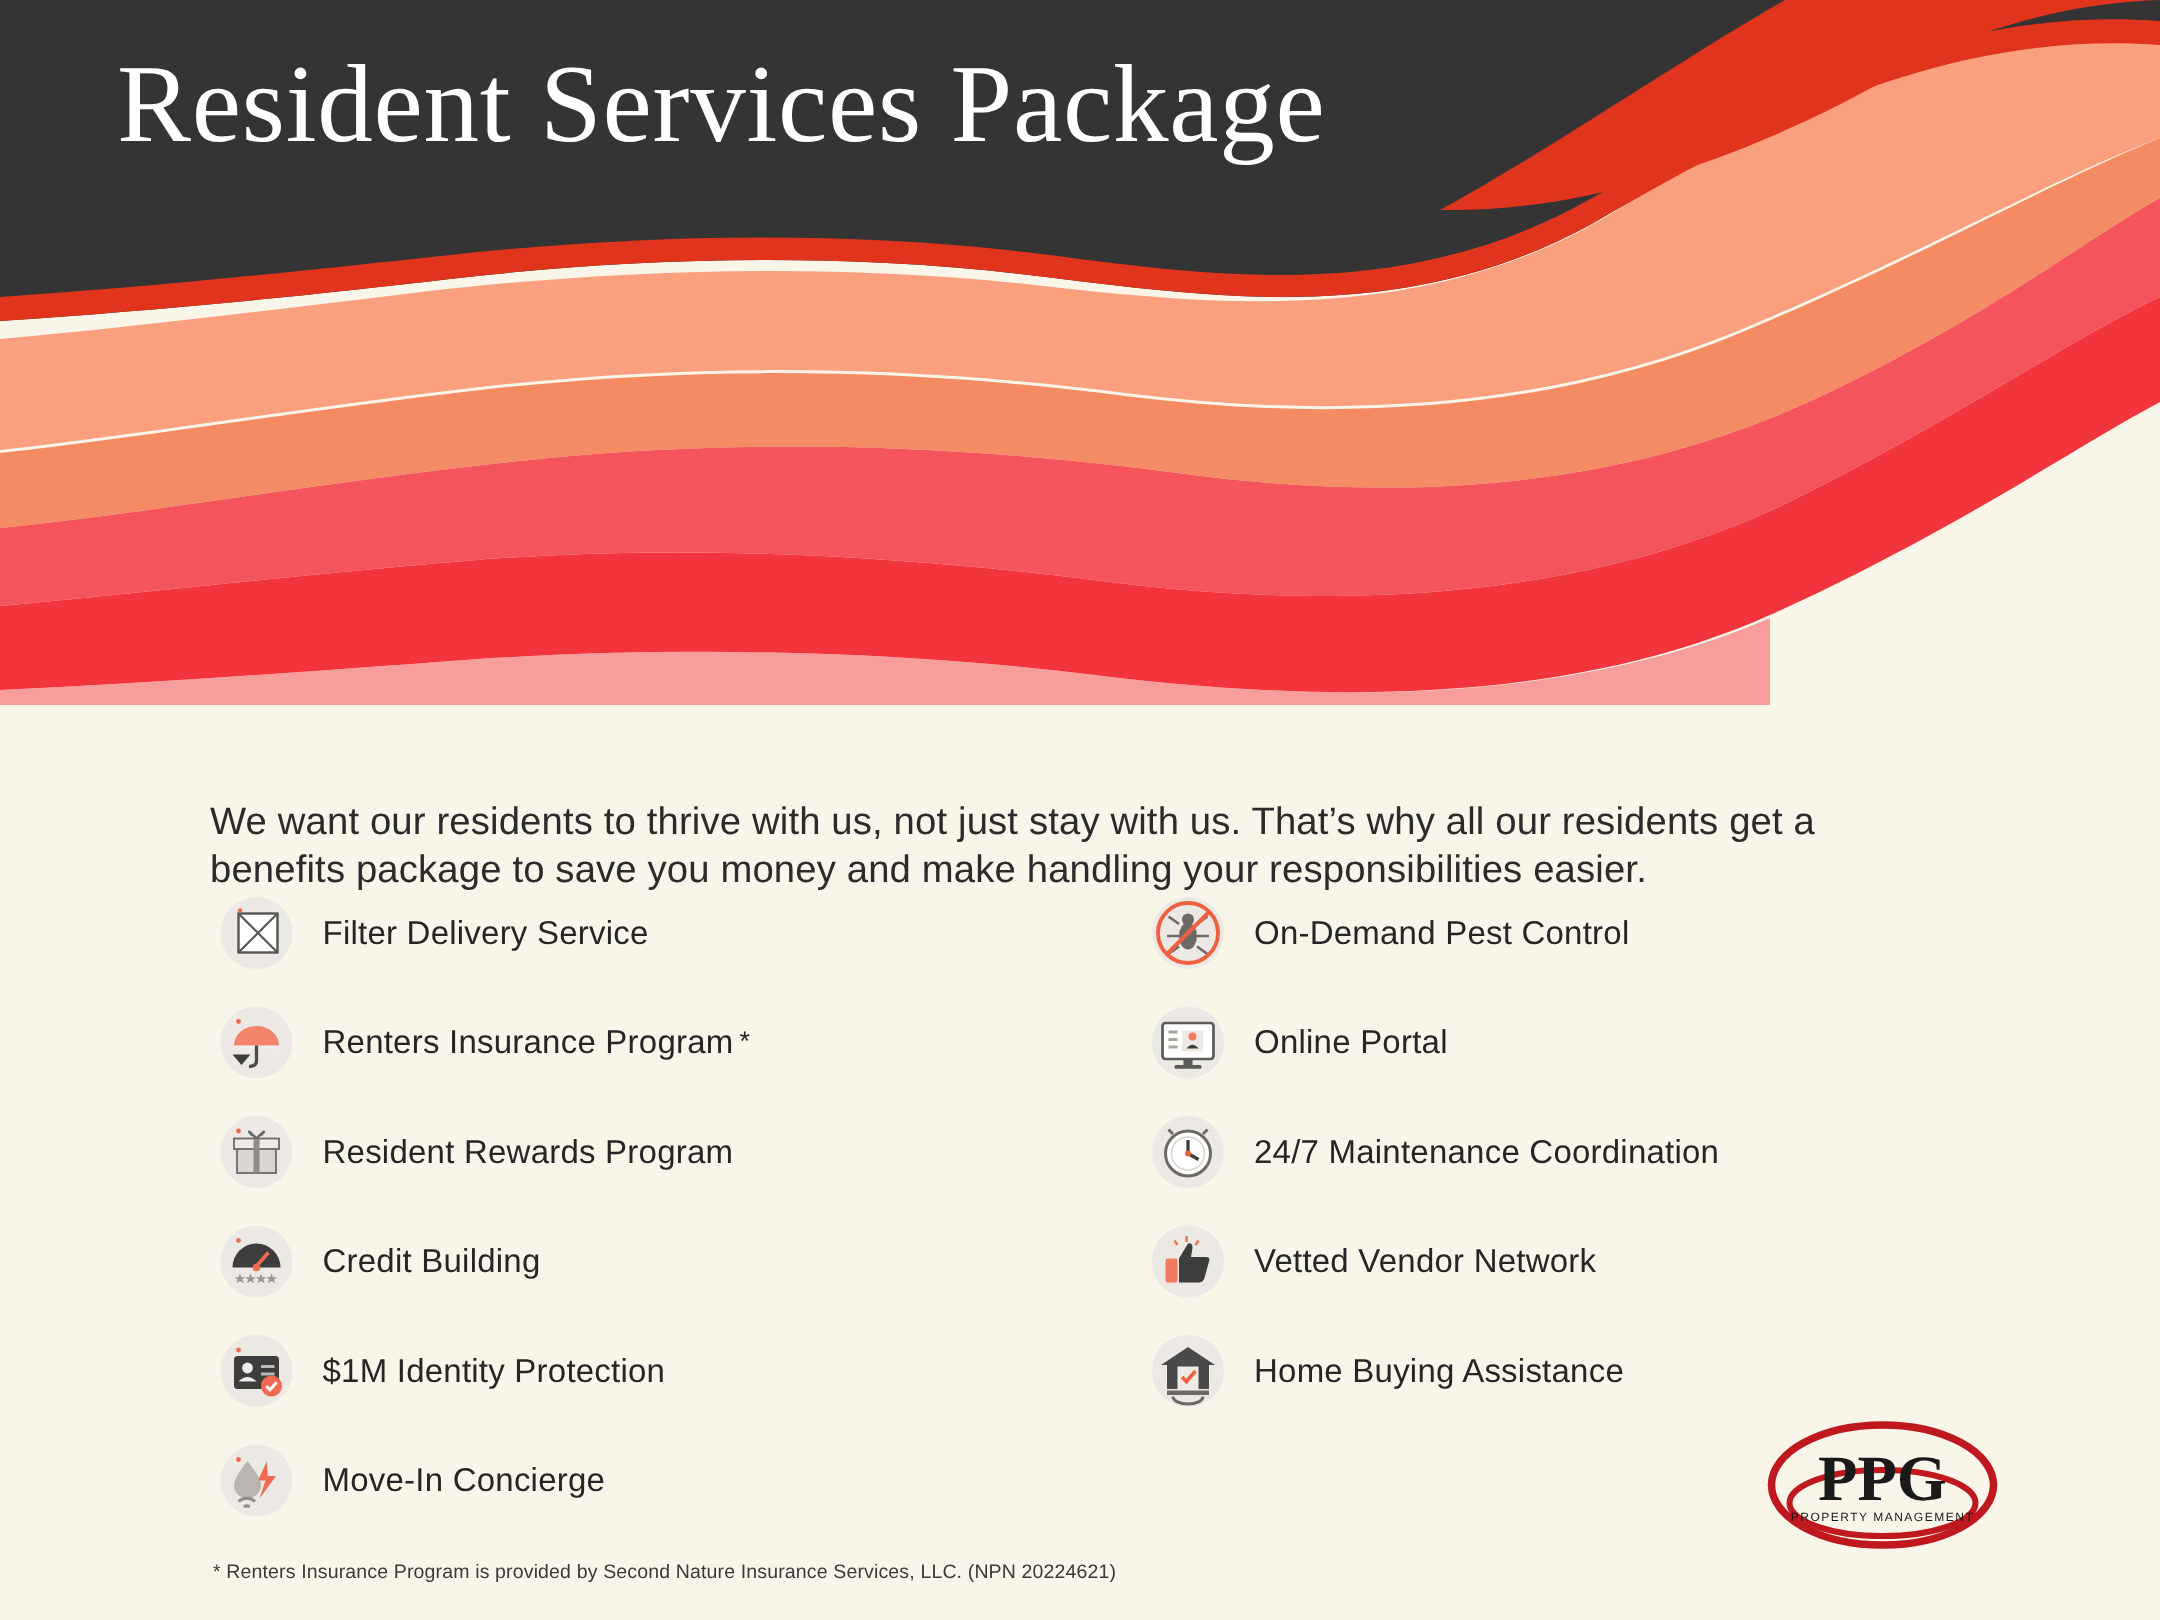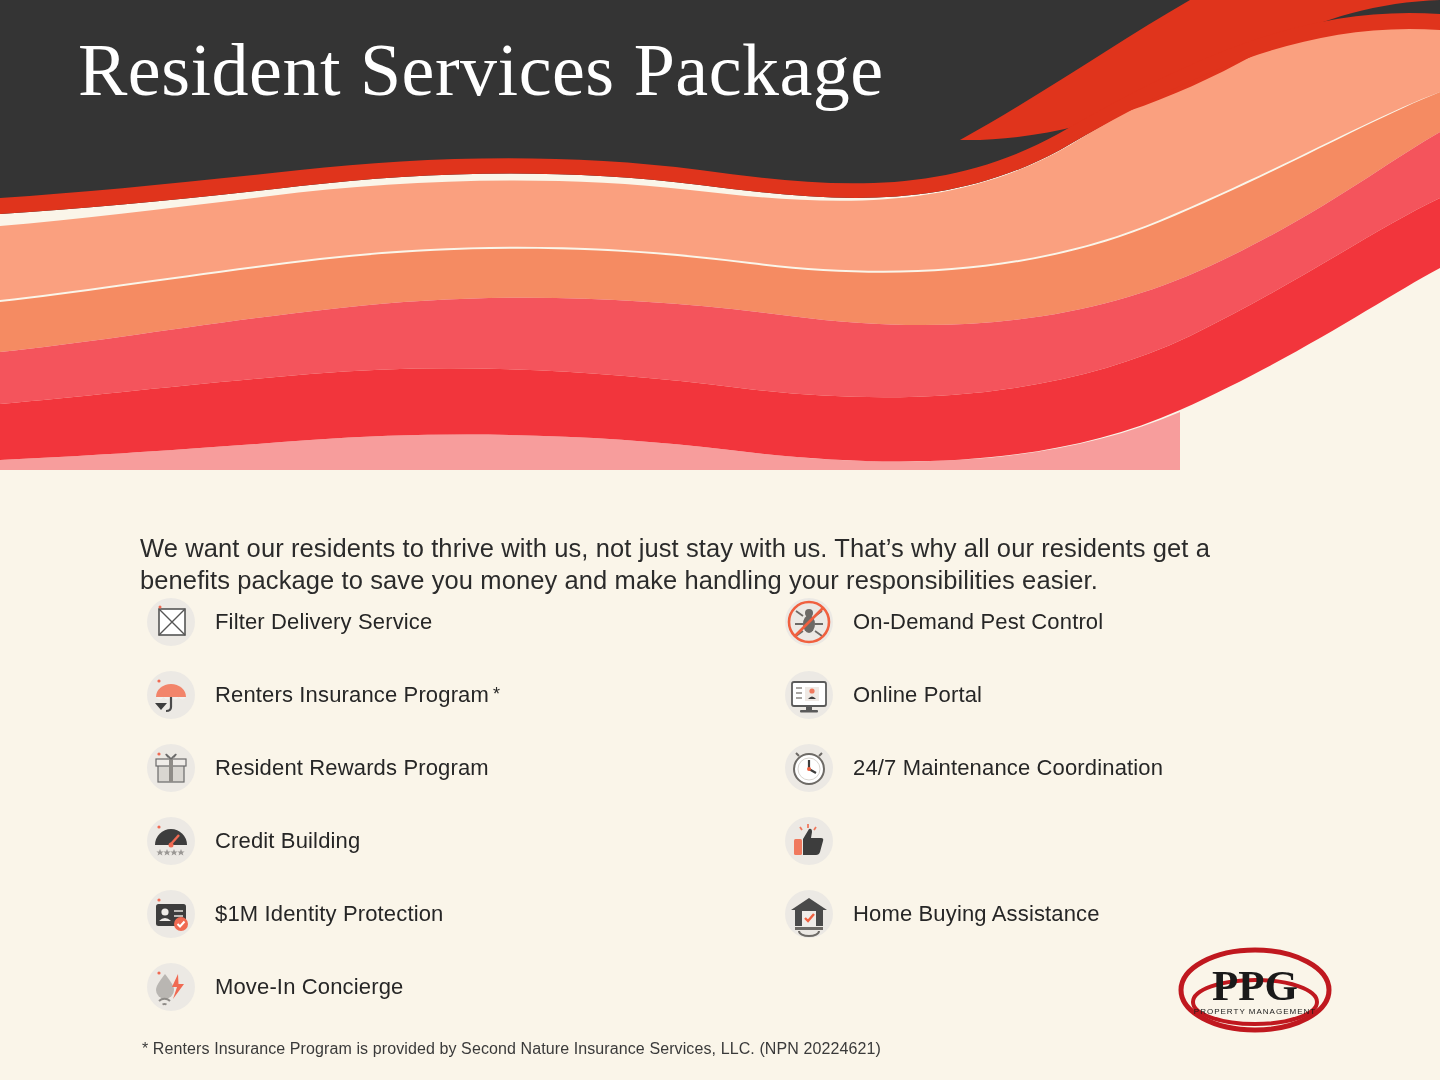--- a/index.html
+++ b/index.html
@@ -53,21 +53,21 @@
     letter-spacing: 0.1px;
     margin-top: 44px;
   }
 
   
   .col {
     position: absolute;
     top: 585px;
   }
   #col-left  { left: 145px; width: 620px; }
-  #col-right { left: 783px; width: 640px; }
+  #col-right { left: 766px; width: 640px; }
 
   .benefit-row {
     display: flex;
     align-items: center;
     height: 73px;
   }
   .benefit-icon {
     width: 52px;
     height: 52px;
     flex: 0 0 52px;
@@ -95,21 +95,21 @@
     border-radius: 50%;
     background: #ece9e4;
   }
   .ic-svg { position: absolute; left: 0; top: 0; }
 
   
   #footnote {
     position: absolute;
     left: 142px;
     top: 1040px;
-    font-size: 16px;
+    font-size: 13px;
     color: #3a3a3a;
     letter-spacing: 0.1px;
   }
 
   
   #logo {
     position: absolute;
     left: 1178px;
     top: 940px;
     width: 155px;
@@ -289,20 +289,21 @@
 
   <div class="benefit-row">
     <div class="benefit-icon">
       <div class="ic-circle"></div>
       <svg class="ic-svg" width="52" height="52" viewBox="0 0 52 52">
         <path d="M20,24 L26,14 q3,-1 3,3 l-1,6 h10 q3,0 2,3 l-3,11 q-1,3 -4,3 H20 Z" fill="#3d3d3d"></path>
         <rect x="11" y="24" width="8" height="16" rx="1.5" fill="#f0795e"></rect>
         <path d="M25,13 l0,-4 M31,15 l2,-3 M19,15 l-2,-3" stroke="#f0795e" stroke-width="1.8"></path>
       </svg>
     </div>
+    <span class="benefit-label">Vetted Vendor Network</span>
   </div>
 
   <div class="benefit-row">
     <div class="benefit-icon">
       <div class="ic-circle"></div>
       <svg class="ic-svg" width="52" height="52" viewBox="0 0 52 52">
         <path d="M8,22 L26,10 L44,22 L40,22 L40,38 L12,38 L12,22 Z" fill="#4a4a4a"></path>
         <rect x="19" y="23" width="14" height="16" fill="#efece8"></rect>
         <path d="M22,30 L25,33 L31,26" stroke="#f0603f" stroke-width="2.4" fill="none"></path>
         <rect x="12" y="39" width="28" height="3" fill="#6d6a66"></rect>

